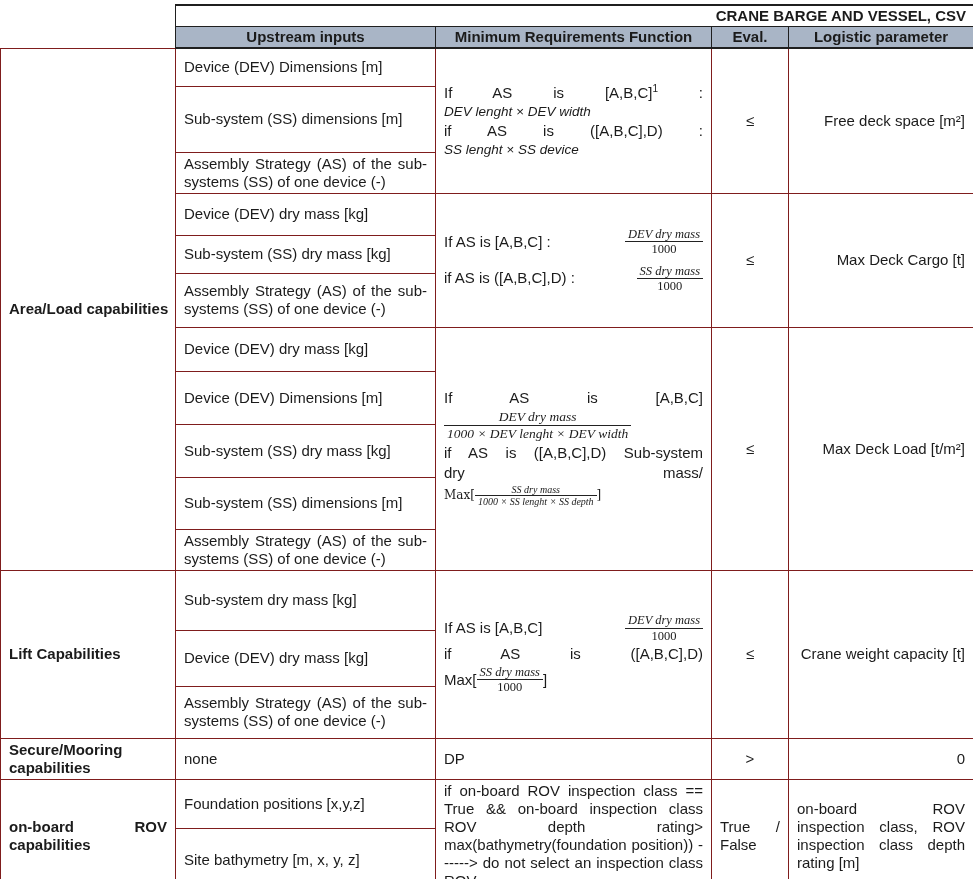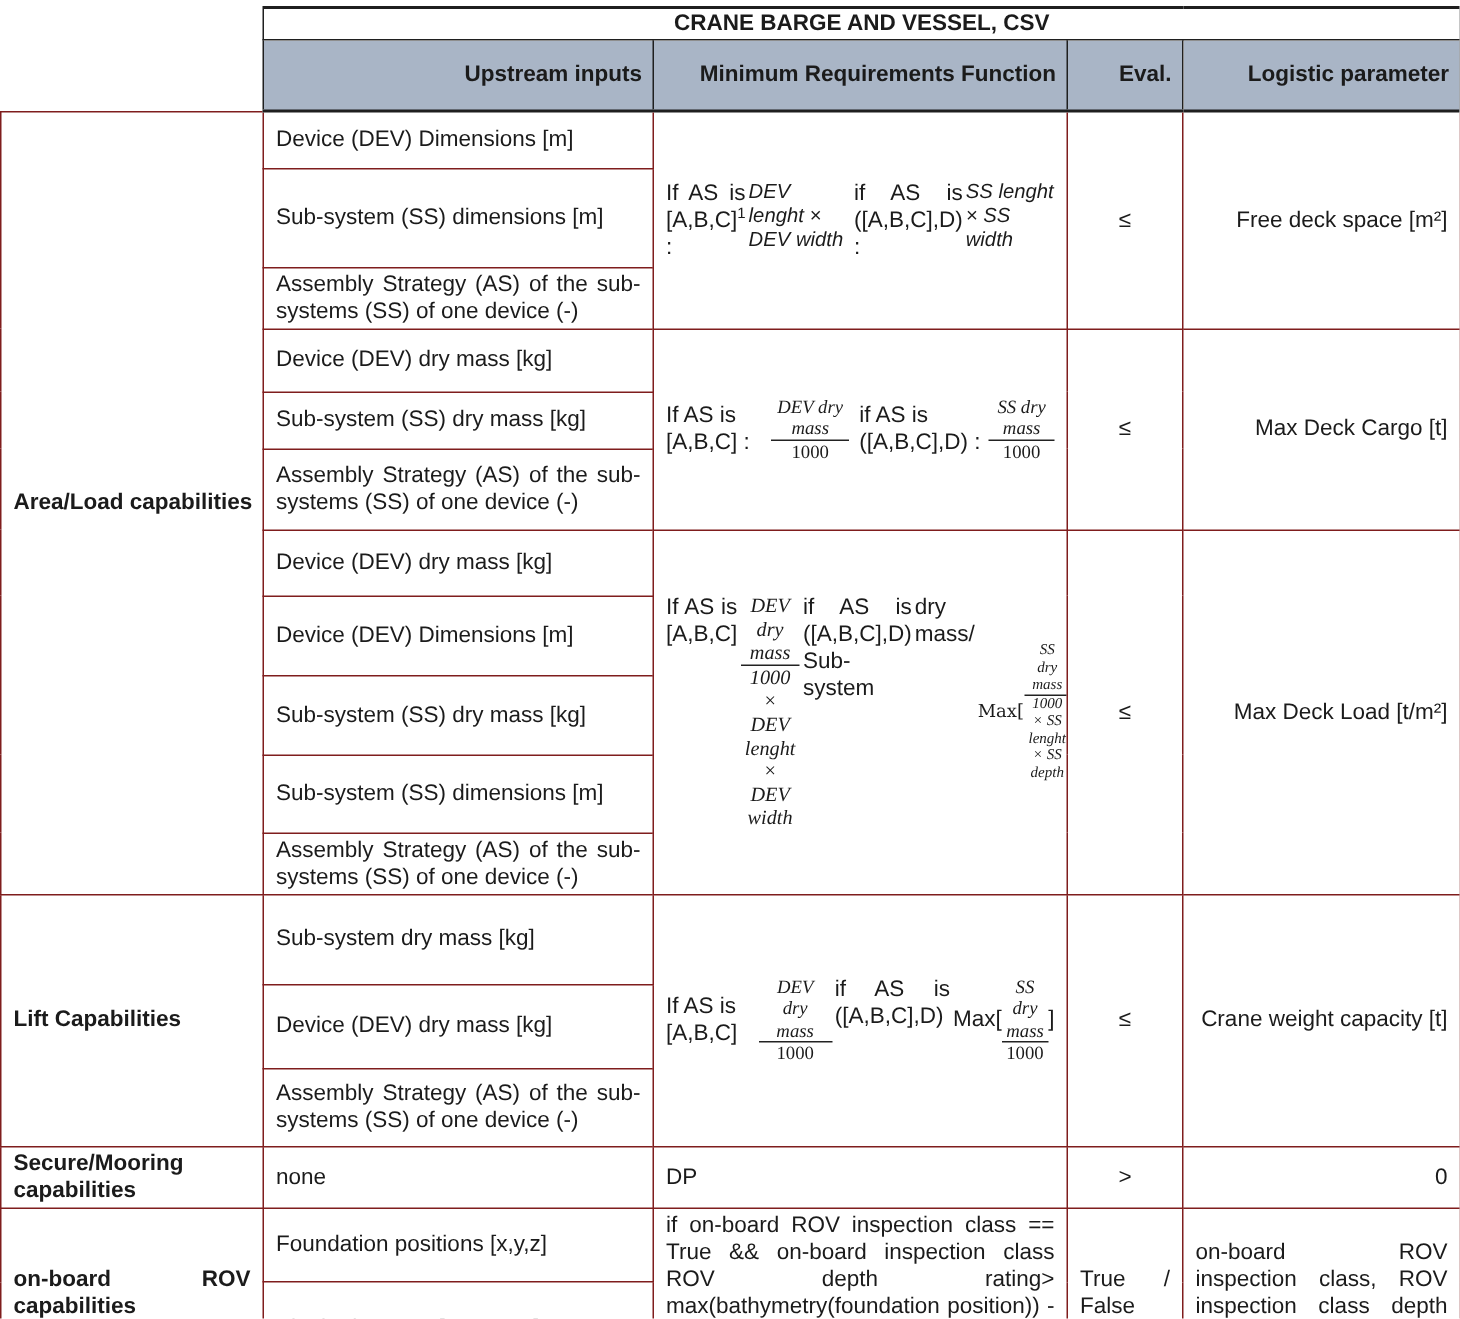--- a/index.html
+++ b/index.html
@@ -1,29 +1,29 @@
 <!DOCTYPE html>
 <html><head>
 <meta charset="utf-8">
 <style>
   html,body{margin:0;padding:0;background:#ffffff;}
   body{width:973px;height:879px;font-family:"Liberation Sans",sans-serif;color:#1b1b1b;}
   table{border-collapse:collapse;table-layout:fixed;width:973px;margin:4px 0 0 0;}
   col.c1{width:175px}col.c2{width:260px}col.c3{width:276px}col.c4{width:77px}col.c5{width:185px}
   td,th{border:1px solid #7f1d1d;font-size:15px;line-height:1.2;vertical-align:middle;padding:2px 8px;overflow:hidden;}
   .nocell{border:none;background:#ffffff;}
-  .title-cell{font-weight:bold;text-align:center;border:1px solid #1f1f1f;border-top:2px solid #1f1f1f;padding:1px 7px;}
-  th.hdr{background:#a9b5c6;font-weight:bold;text-align:right;border:1px solid #1f1f1f;border-bottom:2px solid #1f1f1f;padding:14px 7px;}
+  .title-cell{font-weight:bold;text-align:right;border:1px solid #1f1f1f;border-top:2px solid #1f1f1f;padding:1px 7px;}
+  th.hdr{background:#a9b5c6;font-weight:bold;text-align:center;border:1px solid #1f1f1f;border-bottom:2px solid #1f1f1f;padding:1px 7px;}
   td.group{font-weight:bold;text-align:left;}
   td.group.onel{white-space:nowrap;}
   td.group.just{text-align:justify;}
   td.up{text-align:justify;}
   p{margin:0;}
   .jfull{text-align:justify;text-align-last:justify;}
-  .fnwrap{display:flex;flex-direction:row;gap:2px;}
+  .fnwrap{display:flex;flex-direction:column;gap:2px;}
   .gap6{gap:7px;justify-content:space-between;}
   .fnrow{display:flex;justify-content:space-between;align-items:center;}
   .math{font-family:Liberation Sans, sans-serif;font-style:italic;font-size:13.5px;}
   .frac{display:inline-block;text-align:center;vertical-align:middle;font-family:Liberation Serif, serif;font-style:italic;font-size:12.5px;line-height:1.15;}
   .frac .num{display:block;border-bottom:1px solid #222;padding:0 3px;}
   .frac .den{display:block;padding:0 3px;}
   .frac .upr{font-style:normal;}
   .frac.big{font-size:13.5px;}
   .frac.tiny{font-size:10px;}
   .maxline{display:flex;align-items:center;}
@@ -64,21 +64,21 @@
   </tr>
 
   <tr style="height:38px">
     <td class="group onel" rowspan="11">Area/Load capabilities</td>
     <td class="up">Device (DEV) Dimensions [m]</td>
     <td rowspan="3">
       <div class="fnwrap">
         <p class="jfull"><span>If AS is [A,B,C]</span><sup>1</sup> <span>:</span></p>
         <p class="math">DEV lenght × DEV width</p>
         <p class="jfull">if AS is ([A,B,C],D) :</p>
-        <p class="math">SS lenght × SS width</p>
+        <p class="math">SS lenght × SS device</p>
       </div>
     </td>
     <td class="ev" rowspan="3">≤</td>
     <td class="lg" rowspan="3">Free deck space [m²]</td>
   </tr>
   <tr style="height:66px">
         <td class="up">Sub-system (SS) dimensions [m]</td>
       </tr>
   <tr style="height:38px">
         <td class="up">Assembly Strategy (AS) of the sub-systems (SS) of one device (-)</td>

